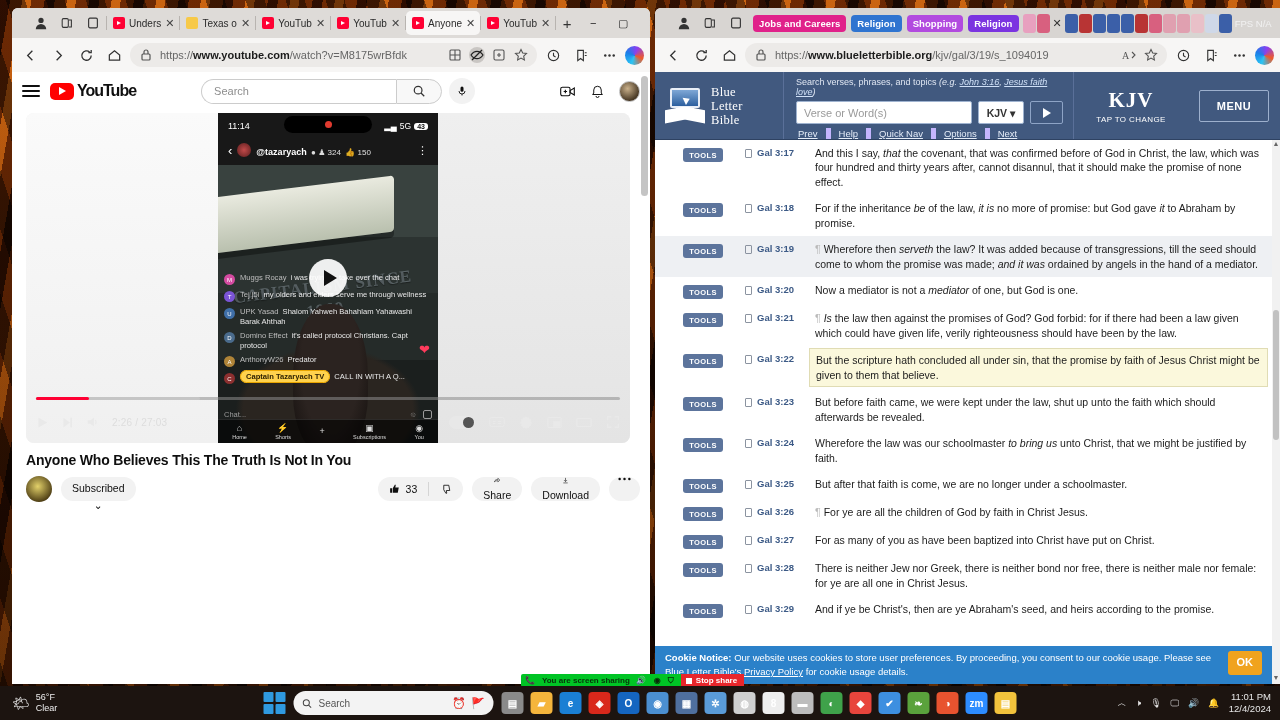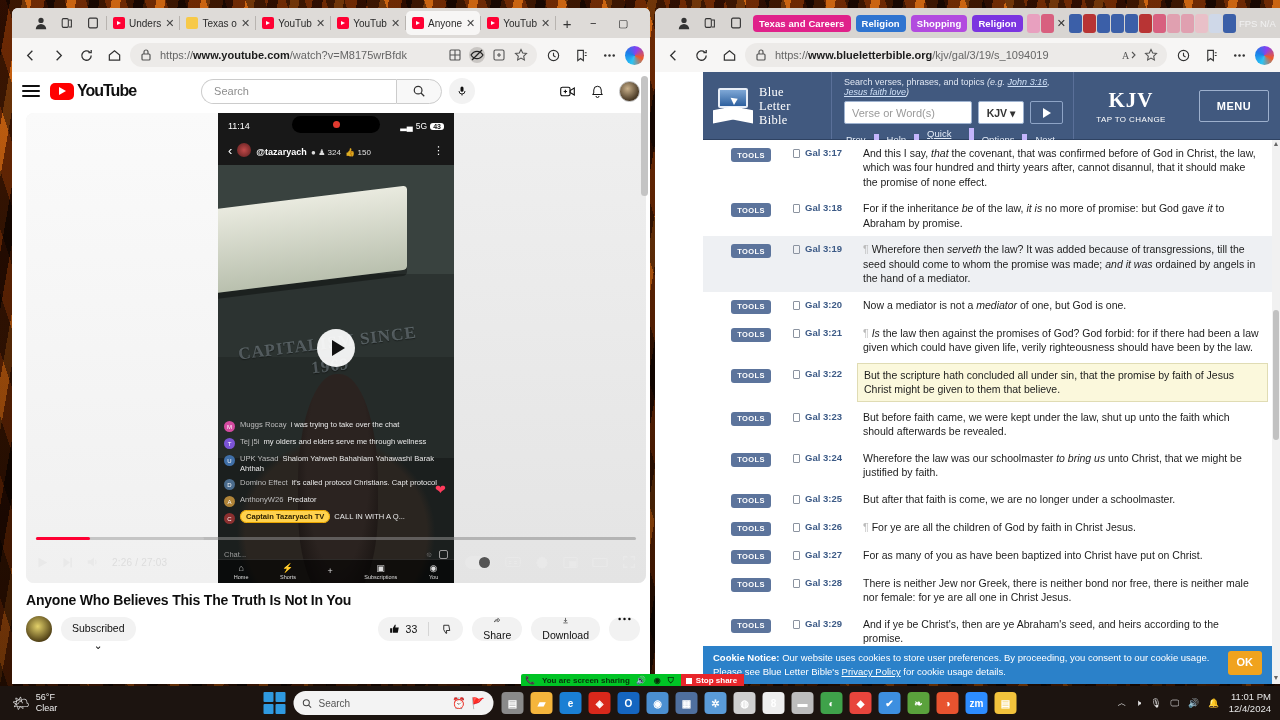--- a/index.html
+++ b/index.html
@@ -126,21 +126,21 @@
             display: flex; align-items: center; justify-content: center; margin-left: 7px; }
   .yt-right { margin-left: auto; display: flex; align-items: center; gap: 14px; }
   .yt-avatar {
     width: 21px; height: 21px; border-radius: 50%;
     background: radial-gradient(circle at 40% 35%, #c9b08a, #4a3a26 70%);
     border: 1px solid #bbb;
   }
 
   
   .yt-player {
-    position: relative; margin: 3px 4px 0 14px; height: 470px;
+    position: relative; margin: 3px 20px 0 14px; height: 330px;
     background: linear-gradient(90deg,#f2f2f2 0%, #f2f2f2 100%);
     border-radius: 8px; overflow: hidden;
   }
   .player-blur-l, .player-blur-r {
     position: absolute; top: 0; bottom: 0; width: 192px;
     background: linear-gradient(#fafafa,#f0f0f0);
   }
   .player-blur-l { left: 0; }
   .player-blur-r { right: 0; background: linear-gradient(#efefef,#e4e4e4); }
   .phone {
@@ -246,21 +246,21 @@
     gap: 5px; padding: 0 11px; font-size: 10.5px; color: #0f0f0f; white-space: nowrap; flex-direction: column;
   }
   .likegroup { display: flex; align-items: center; background: #f2f2f2; border-radius: 13px; height: 24px; margin-left: auto;}
   .likegroup .seg { display:flex; align-items:center; gap:5px; padding: 0 11px; font-size: 10.5px; color:#0f0f0f;}
   .likegroup .divider { width: 1px; height: 14px; background: #d5d5d5;}
   .vid-stats { margin: 9px 0 0 16px; font-size: 10.5px; color: #0f0f0f; }
   .ytscroll { position:absolute; right: 2px; top: 0; width: 7px; bottom: 0; }
   .ytscroll .thumb { position:absolute; top: 4px; width: 100%; height: 120px; background:#c4c4c4; border-radius:4px;}
 
   
-  #blb { height: calc(100% - 64px); background: #7f1d1d; position: relative; overflow: hidden; margin-left: 48px; }
+  #blb { height: calc(100% - 64px); background: #7f1d1d; position: relative; overflow: hidden; }
   .blb-header {
     background: #41597f; height: 68px; display: flex; align-items: stretch; color: #fff;
     border-bottom: 1px solid #2e4262;
   }
   .blb-logo { width: 128px; display: flex; align-items: center; gap: 6px; padding-left: 10px; flex:none;}
   .blb-book {
     width: 40px; height: 36px; position: relative; flex: none;
   }
   .blb-book .scr { position:absolute; left: 5px; top: 0; width: 30px; height: 20px; background: linear-gradient(#7fa8d6,#2c5f9e); border: 2px solid #e8eef7; border-radius: 2px;}
   .blb-book .scr::after{content:"";position:absolute;left:12px;top:6px;border-left:6px solid #fff;border-top:4px solid transparent;border-bottom:4px solid transparent;transform:rotate(-25deg);}
@@ -783,21 +783,21 @@
           <rect x="2.5" y="3" width="7" height="10" rx="1.5"></rect>
           <path d="M10 4.5h3v8h-3"></path>
         </svg>
     </div>
     <div class="chrome-sysbtn">
       <svg viewBox="0 0 16 16" fill="none" stroke="#333" stroke-width="1.3">
           <rect x="3" y="2.5" width="10" height="11" rx="1.5"></rect>
         </svg>
     </div>
     <div id="right-groups" style="display:flex;align-items:center;gap:5px;margin-left:4px;">
-        <div class="grouppill" style="background: rgb(224, 33, 138);">Texas and Careers</div>
+        <div class="grouppill" style="background: rgb(224, 33, 138);">Jobs and Careers</div>
         <div class="grouppill" style="background: rgb(47, 116, 208);">Religion</div>
         <div class="grouppill" style="background: rgb(178, 74, 223);">Shopping</div>
         <div class="grouppill" style="background: rgb(123, 52, 224);">Religion</div>
       </div>
     <div id="right-tinytabs" style="display:flex;align-items:center;gap:1px;margin-left:4px;">
         <div class="tinytab" style="background: rgb(232, 160, 191);"></div>
         <div class="tinytab" style="background: rgb(216, 96, 127);"></div>
       </div>
     <span style="font-size:11px;color:#333;margin:0 3px;">✕</span>
     <div id="right-tinytabs2" style="display:flex;align-items:center;gap:1px;">

